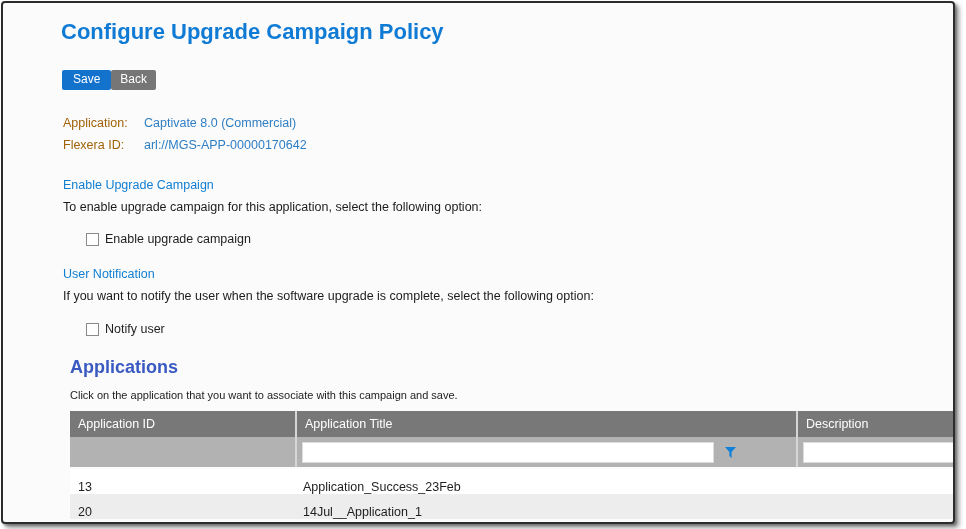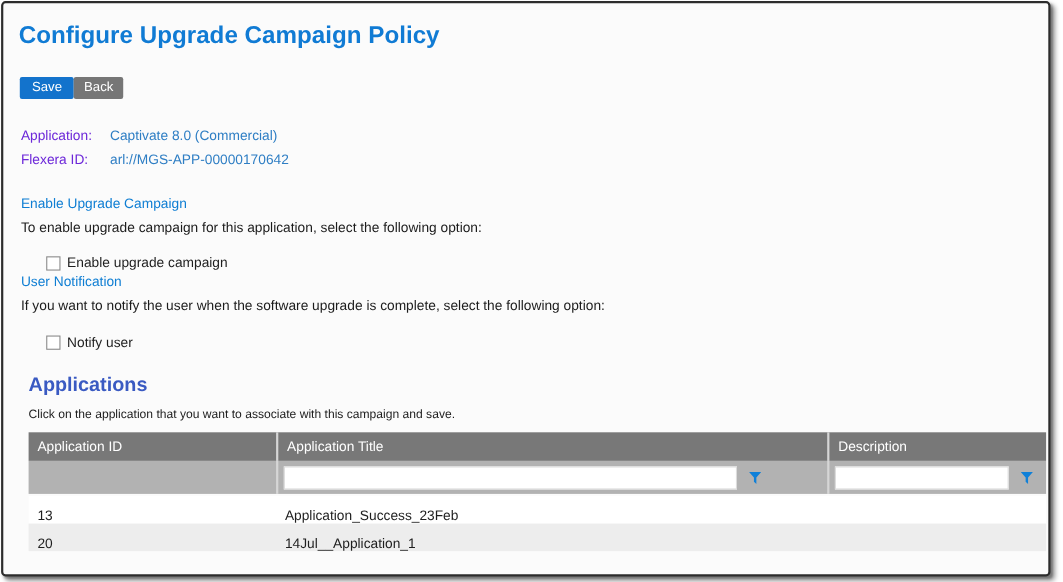--- a/index.html
+++ b/index.html
@@ -12,20 +12,21 @@
   }
   .window {
     position: relative;
     width: 954px; height: 523px;
     margin: 1px 0 0 1px;
     background: #fbfbfb;
     border: 2px solid #2c2c2c;
     border-radius: 4px;
     box-shadow: 4px 4px 5px rgba(0,0,0,0.40), 2px 2px 2px rgba(0,0,0,0.25);
     overflow: hidden;
+    padding-left: 44px;
   }
 
   .page-title {
     margin: 16px 0 0 14px;
     font-size: 22px;
     font-weight: bold;
     color: #107bd4;
     line-height: 26px;
   }
 
@@ -39,21 +40,21 @@
     padding: 3px 11px 4px 11px;
     height: 20px;
     line-height: 13px;
     cursor: pointer;
   }
   .btn-save { background: #1373cc; }
   .btn-back { background: #767676; padding: 3px 9px 4px 9px; }
 
   .info { margin: 26px 0 0 16px; font-size: 12.5px; }
   .info-row { display: flex; margin-bottom: 7px; line-height: 15px; }
-  .info-label { width: 81px; color: #6d28d9; }
+  .info-label { width: 81px; color: #a16207; }
   .link { color: #2e7ec4; text-decoration: none; cursor: pointer; }
 
   .section-heading {
     margin: 25px 0 0 16px;
     font-size: 12.5px;
     color: #0f7ed3;
     line-height: 15px;
   }
   .section-desc {
     margin: 7px 0 0 16px;
@@ -70,21 +71,21 @@
   }
   .checkbox {
     display: inline-block;
     width: 13px; height: 13px;
     background: #ffffff;
     border: 1px solid #8a8a8a;
     cursor: pointer;
     flex: none;
   }
   .cb-row-2 { margin-top: 18px; }
-  .sh-2 { margin-top: 3px; }
+  .sh-2 { margin-top: 21px; }
 
   .apps-heading {
     margin: 21px 0 0 23px;
     font-size: 18px;
     font-weight: bold;
     color: #3a5ac2;
     line-height: 21px;
   }
   .apps-desc {
     margin: 11px 0 0 23px;

